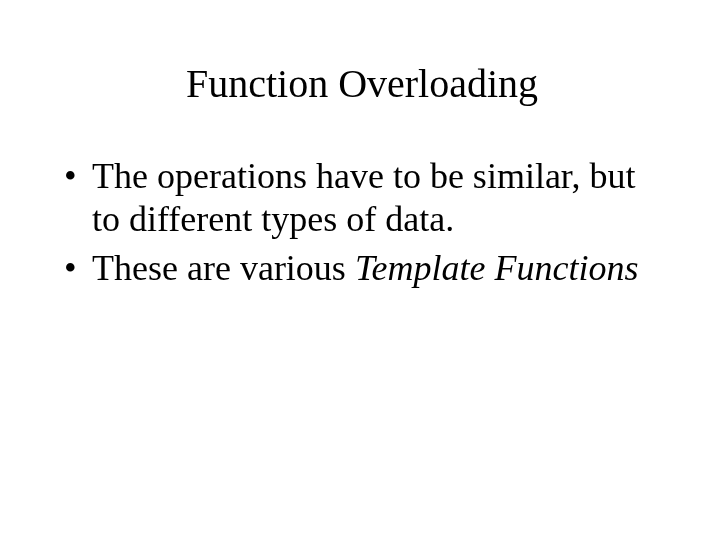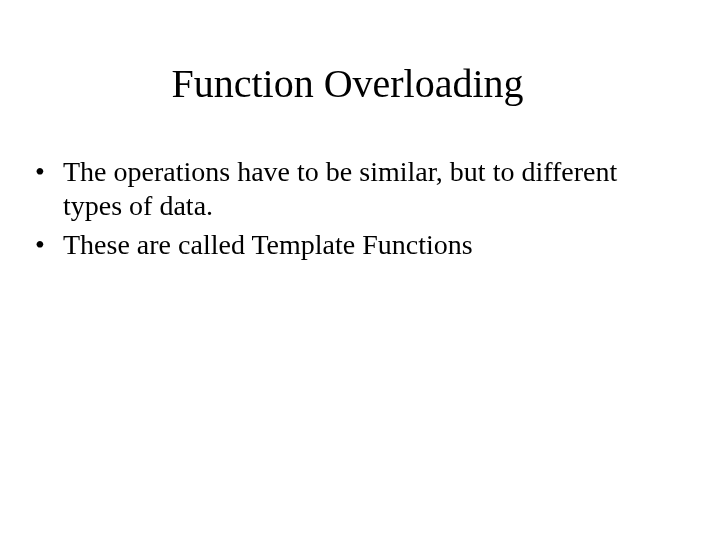--- a/index.html
+++ b/index.html
@@ -8,51 +8,52 @@
     width: 720px;
     height: 540px;
     background: #ffffff;
     font-family: "Times New Roman", Times, serif;
     color: #000000;
   }
   .slide {
     width: 720px;
     height: 540px;
     box-sizing: border-box;
-    padding: 60px 50px 40px 25px;
+    padding: 60px 50px 40px 54px;
   }
   .title {
     text-align: center;
     font-size: 40px;
     font-weight: normal;
     margin: 0 0 48px 0;
   }
   ul.bullets {
     list-style: none;
     margin: 0;
     padding: 0 10px 0 10px;
   }
   ul.bullets li {
-    font-size: 28px;
+    font-size: 36px;
     line-height: 1.2;
     margin: 0 0 6px 0;
     padding-left: 28px;
     text-indent: -28px;
   }
   ul.bullets li::before {
     content: "•";
     display: inline-block;
     width: 28px;
     text-indent: 0;
   }
   .italic {
+    font-style: italic;
   }
 </style>
 </head>
 <body>
 
 <div class="slide">
   <h1 class="title">Function Overloading</h1>
   <ul class="bullets">
     <li>The operations have to be similar, but to different types of data.</li>
-    <li><span>These are called </span><span class="italic">Template Functions</span></li>
+    <li><span>These are various </span><span class="italic">Template Functions</span></li>
   </ul>
 </div>
 
 </body></html>

